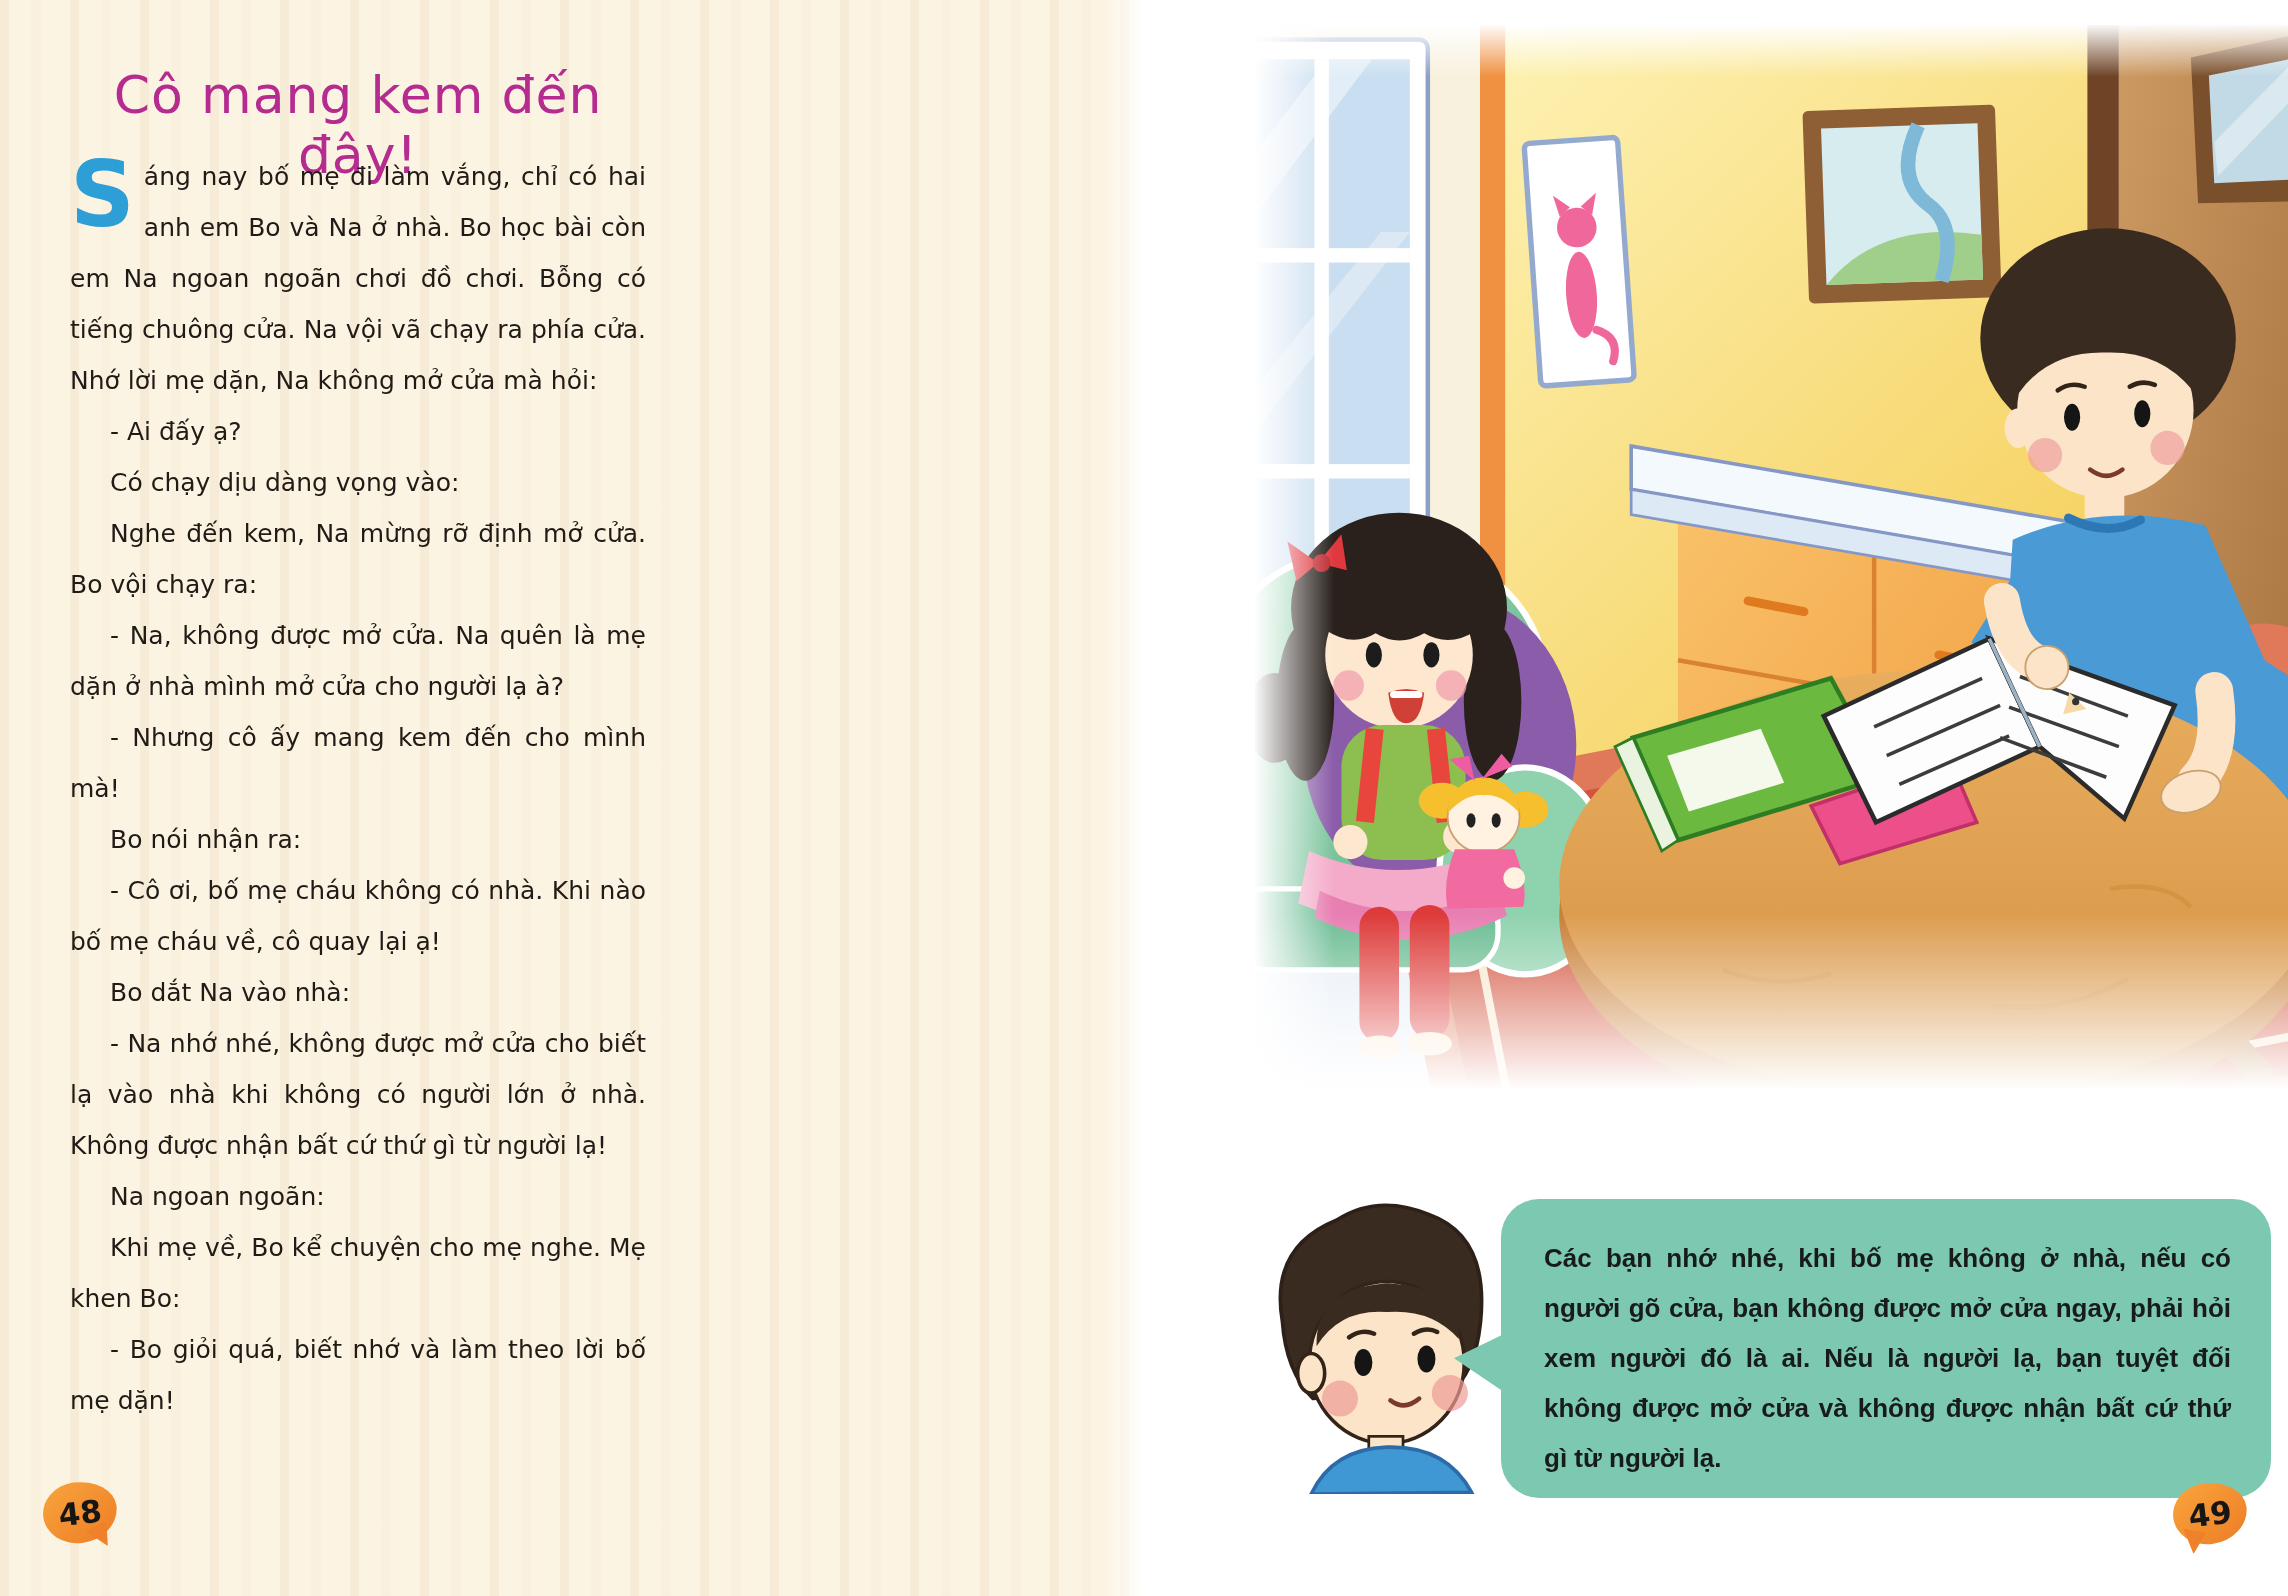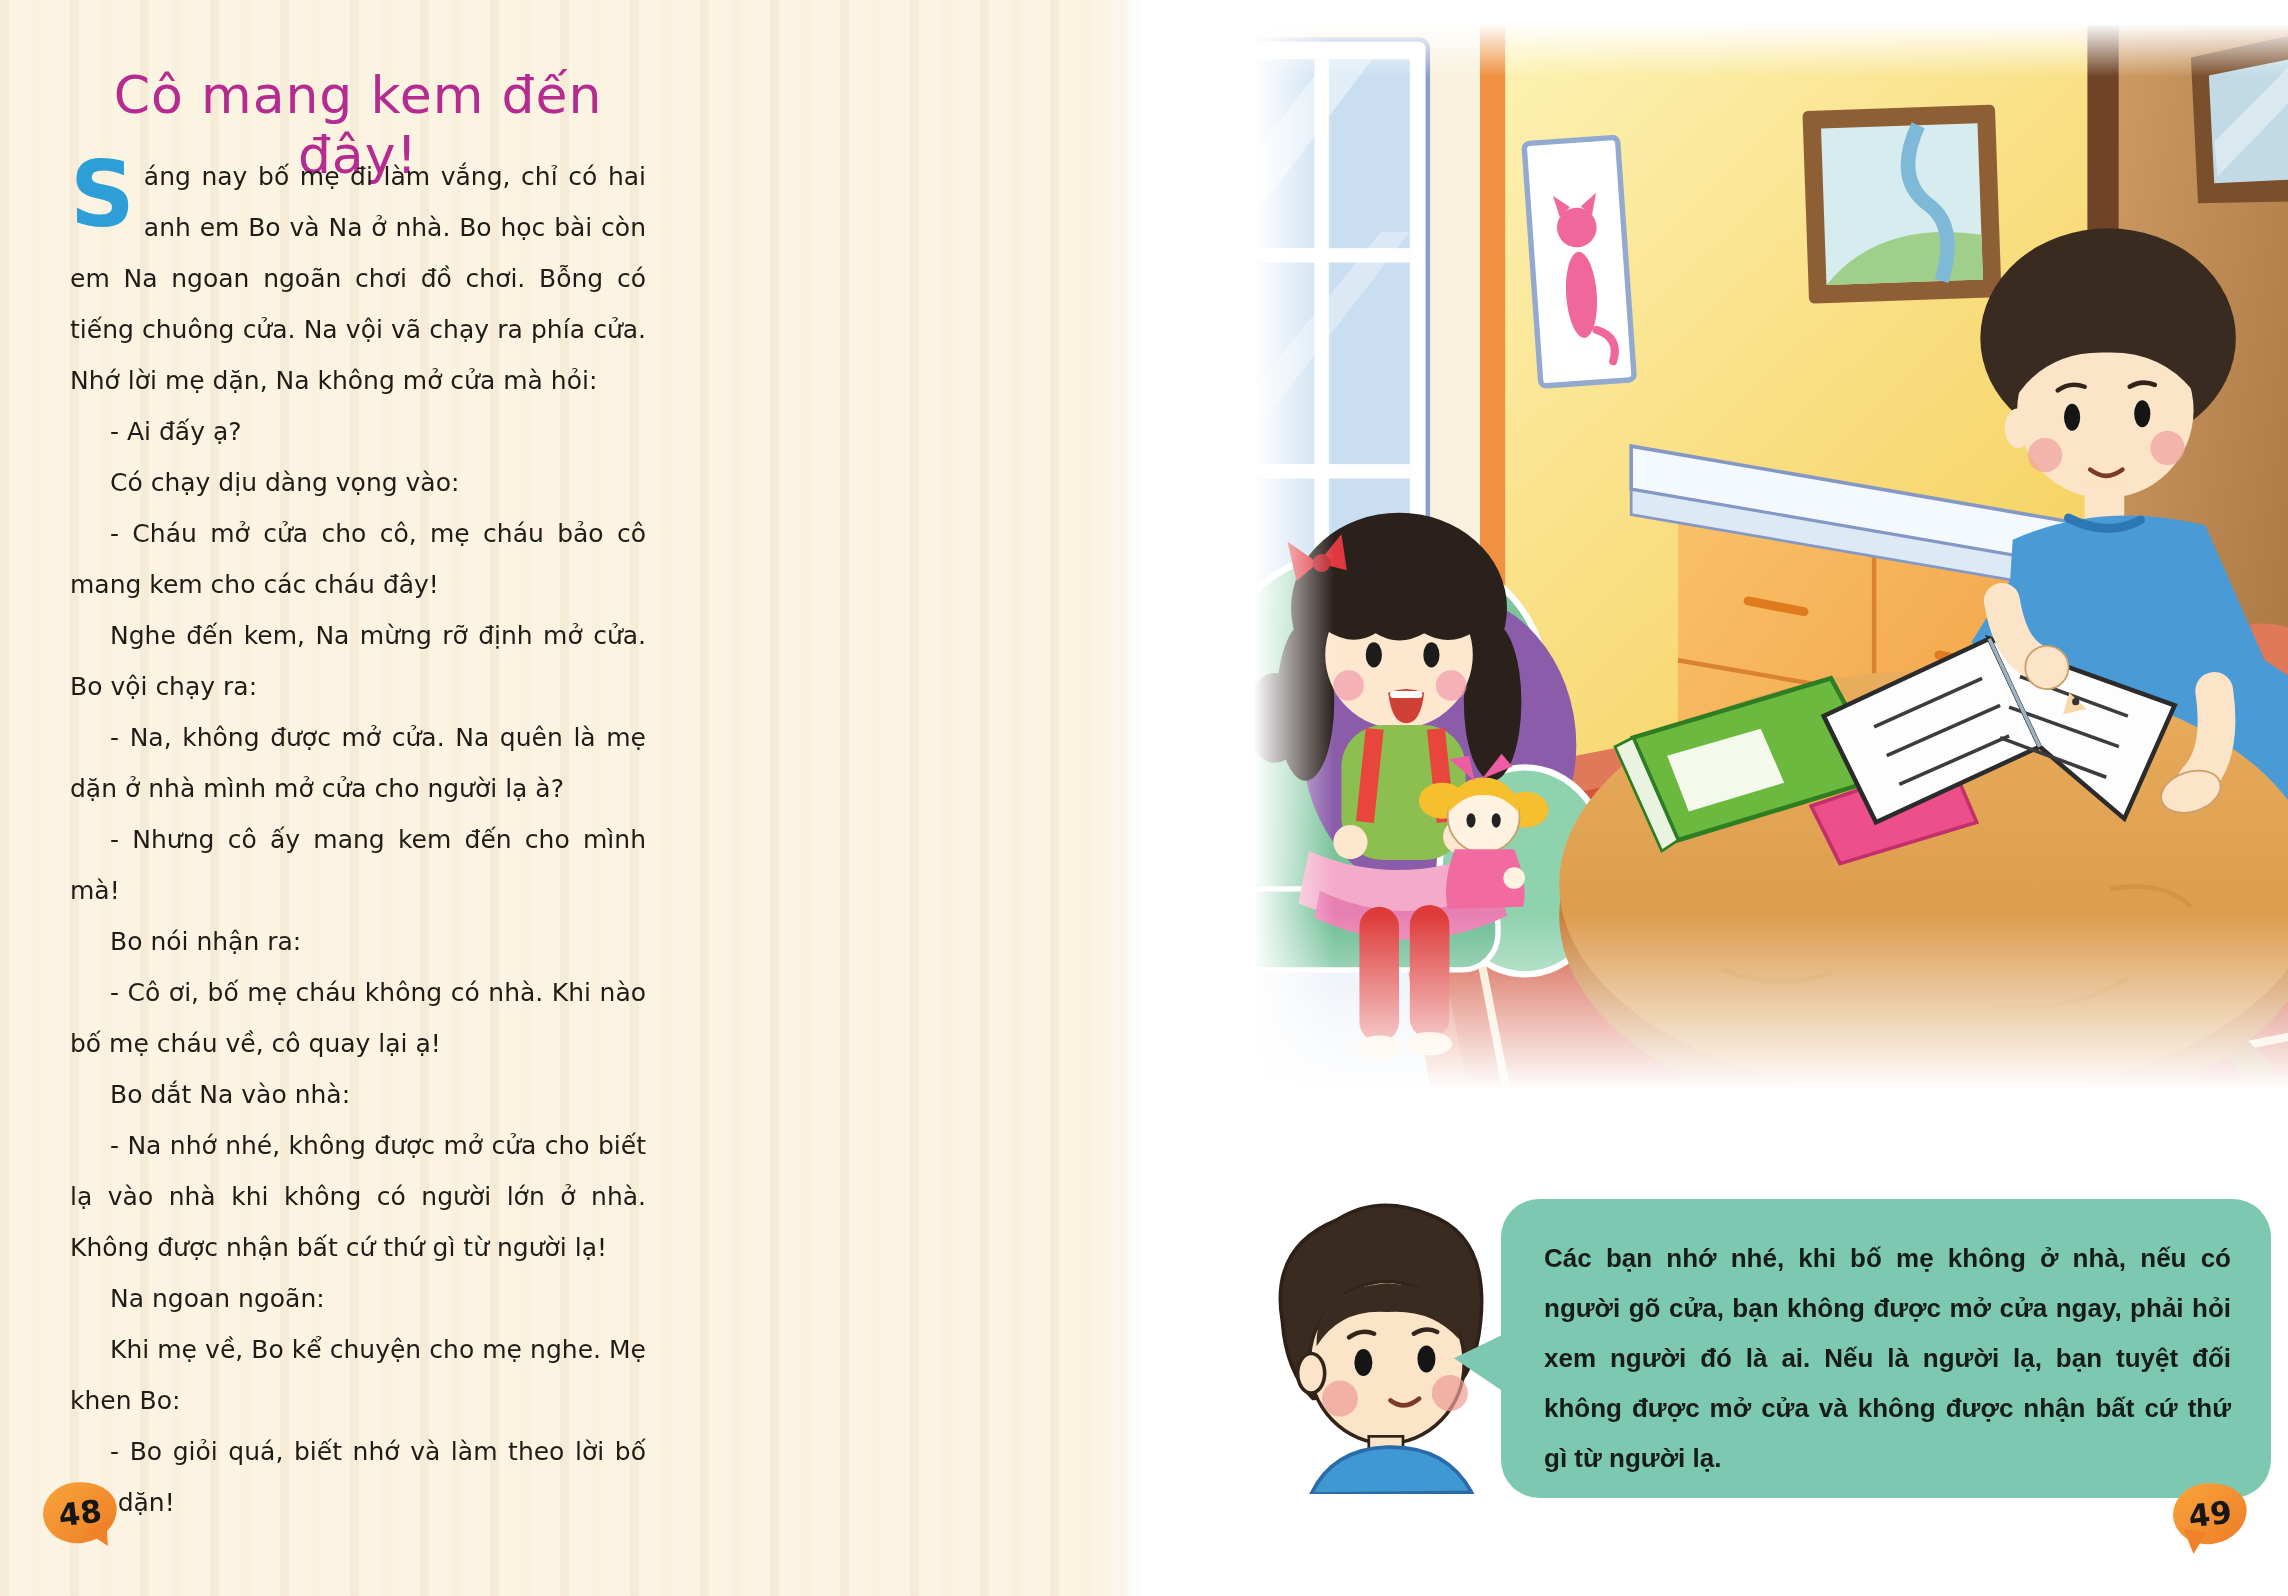--- a/index.html
+++ b/index.html
@@ -78,21 +78,20 @@
 </style>
 </head>
 <body>
 
 <div class="left-page">
   <div class="story-title">Cô mang kem đến đây!</div>
   <div class="story-col">
     <p class="opening"><span class="dropcap">S</span><span>áng nay bố mẹ đi làm vắng, chỉ có hai anh em Bo và Na ở nhà. Bo học bài còn em Na ngoan ngoãn chơi đồ chơi. Bỗng có tiếng chuông cửa. Na vội vã chạy ra phía cửa. Nhớ lời mẹ dặn, Na không mở cửa mà hỏi:</span></p>
     <p>- Ai đấy ạ?</p>
     <p>Có chạy dịu dàng vọng vào:</p>
-    <p>- Cháu mở cửa cho cô, mẹ cháu bảo cô mang kem cho các cháu đây!</p>
     <p>Nghe đến kem, Na mừng rỡ định mở cửa. Bo vội chạy ra:</p>
     <p>- Na, không được mở cửa. Na quên là mẹ dặn ở nhà mình mở cửa cho người lạ à?</p>
     <p>- Nhưng cô ấy mang kem đến cho mình mà!</p>
     <p>Bo nói nhận ra:</p>
     <p>- Cô ơi, bố mẹ cháu không có nhà. Khi nào bố mẹ cháu về, cô quay lại ạ!</p>
     <p>Bo dắt Na vào nhà:</p>
     <p>- Na nhớ nhé, không được mở cửa cho biết lạ vào nhà khi không có người lớn ở nhà. Không được nhận bất cứ thứ gì từ người lạ!</p>
     <p>Na ngoan ngoãn:</p>
     <p>Khi mẹ về, Bo kể chuyện cho mẹ nghe. Mẹ khen Bo:</p>
     <p>- Bo giỏi quá, biết nhớ và làm theo lời bố mẹ dặn!</p>

